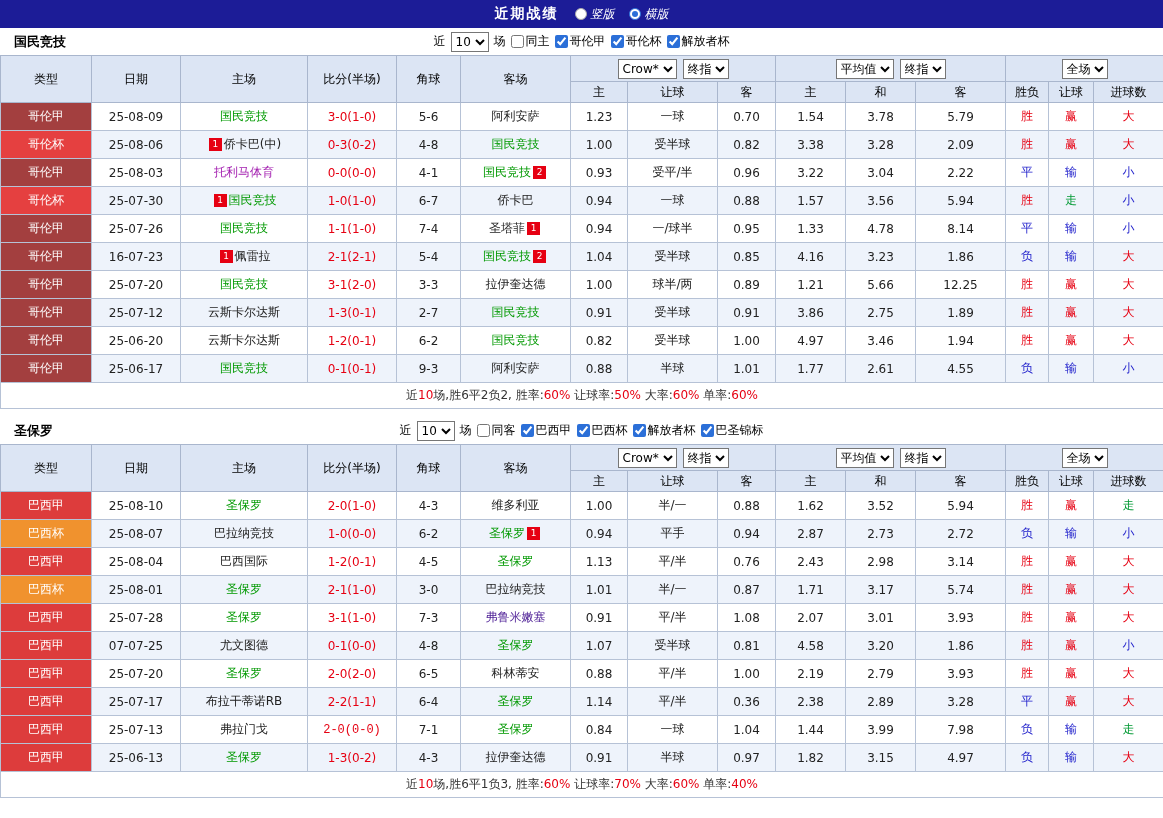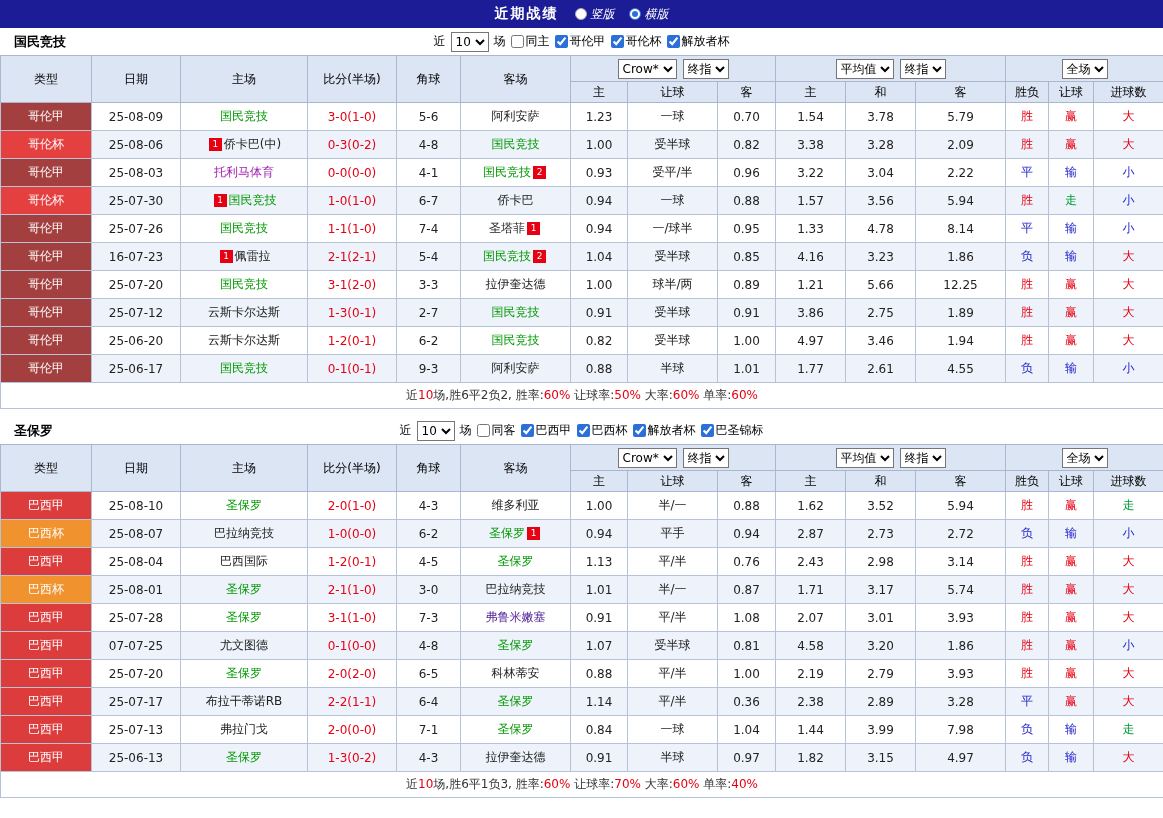--- a/index.html
+++ b/index.html
@@ -565,21 +565,21 @@
             <td>2.89</td>
             <td>3.28</td>
             <td style="color: rgb(34, 34, 204);">平</td>
             <td style="color: rgb(230, 0, 18);">赢</td>
             <td style="color: rgb(230, 0, 18);">大</td>
           </tr>
           <tr>
             <td class="league-cell" style="background: rgb(221, 60, 60);">巴西甲</td>
             <td>25-07-13</td>
             <td class="team-cell"><span class="team-name" style="color: rgb(34, 34, 34);">弗拉门戈</span></td>
-            <td style="color: rgb(230, 0, 18);">2-0(0-0)</td>
+            <td style="color: rgb(230, 0, 18); font-family: Liberation Mono, monospace;">2-0(0-0)</td>
             <td>7-1</td>
             <td class="team-cell"><span class="team-name" style="color: rgb(0, 153, 0);">圣保罗</span></td>
             <td>0.84</td>
             <td>一球</td>
             <td>1.04</td>
             <td>1.44</td>
             <td>3.99</td>
             <td>7.98</td>
             <td style="color: rgb(34, 34, 204);">负</td>
             <td style="color: rgb(34, 34, 204);">输</td>

